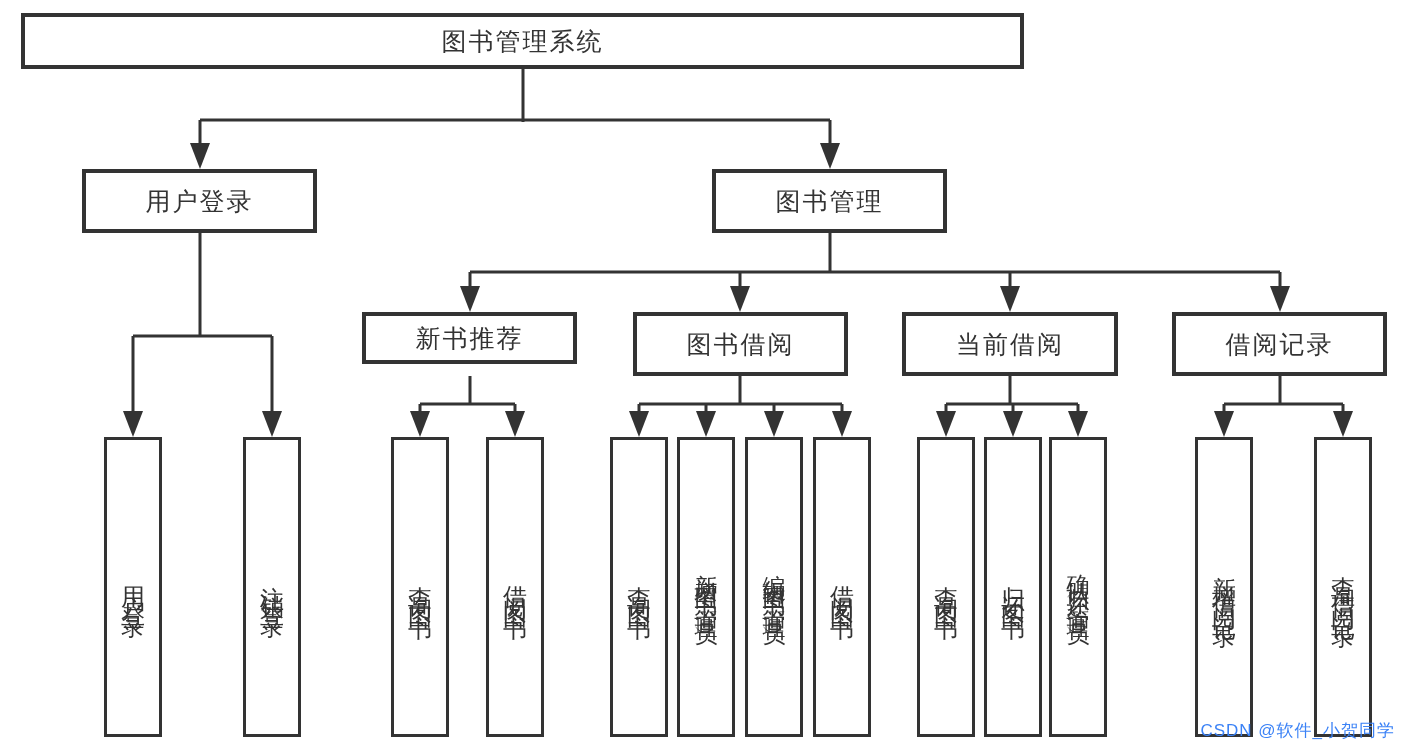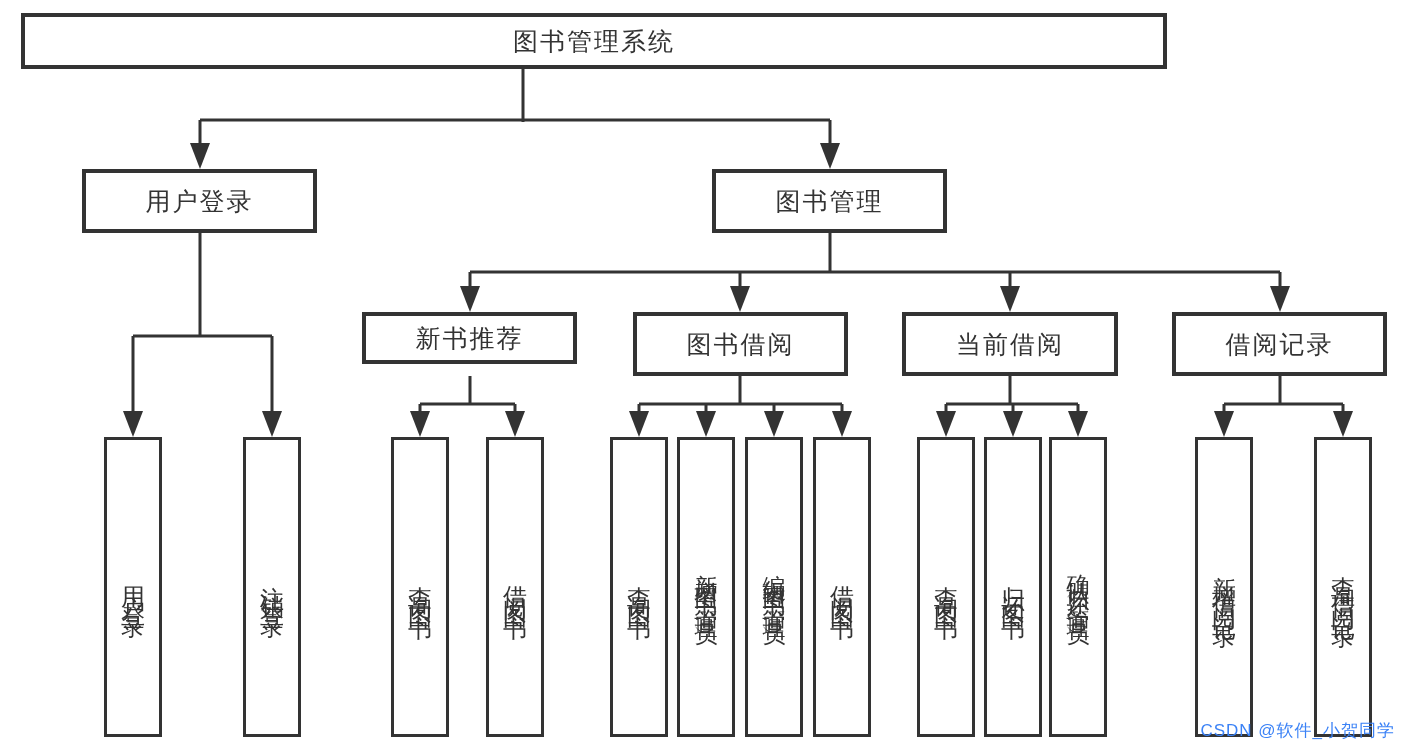--- a/index.html
+++ b/index.html
@@ -62,21 +62,21 @@
     position: absolute;
     right: 10px;
     bottom: 5px;
     font-size: 17px;
     letter-spacing: 1px;
     color: #3b82f6;
     z-index: 5;
     white-space: nowrap;
   }
   
-  #box-root        { left: 21px;  top: 13px;  width: 1146px; height: 56px; }
+  #box-root        { left: 21px;  top: 13px;  width: 1003px; height: 56px; }
   #box-user-login  { left: 82px;  top: 169px; width: 235px;  height: 64px; }
   #box-book-mgmt   { left: 712px; top: 169px; width: 235px;  height: 64px; }
   #box-new-book    { left: 362px; top: 312px; width: 215px;  height: 52px; }
   #box-borrowing   { left: 633px; top: 312px; width: 215px;  height: 64px; }
   #box-current     { left: 902px; top: 312px; width: 216px;  height: 64px; }
   #box-records     { left: 1172px;top: 312px; width: 215px;  height: 64px; }
   #leaf-user-login { left: 104px; }
   #leaf-logout     { left: 243px; }
   #leaf-nb-query   { left: 391px; }
   #leaf-nb-borrow  { left: 486px; }

